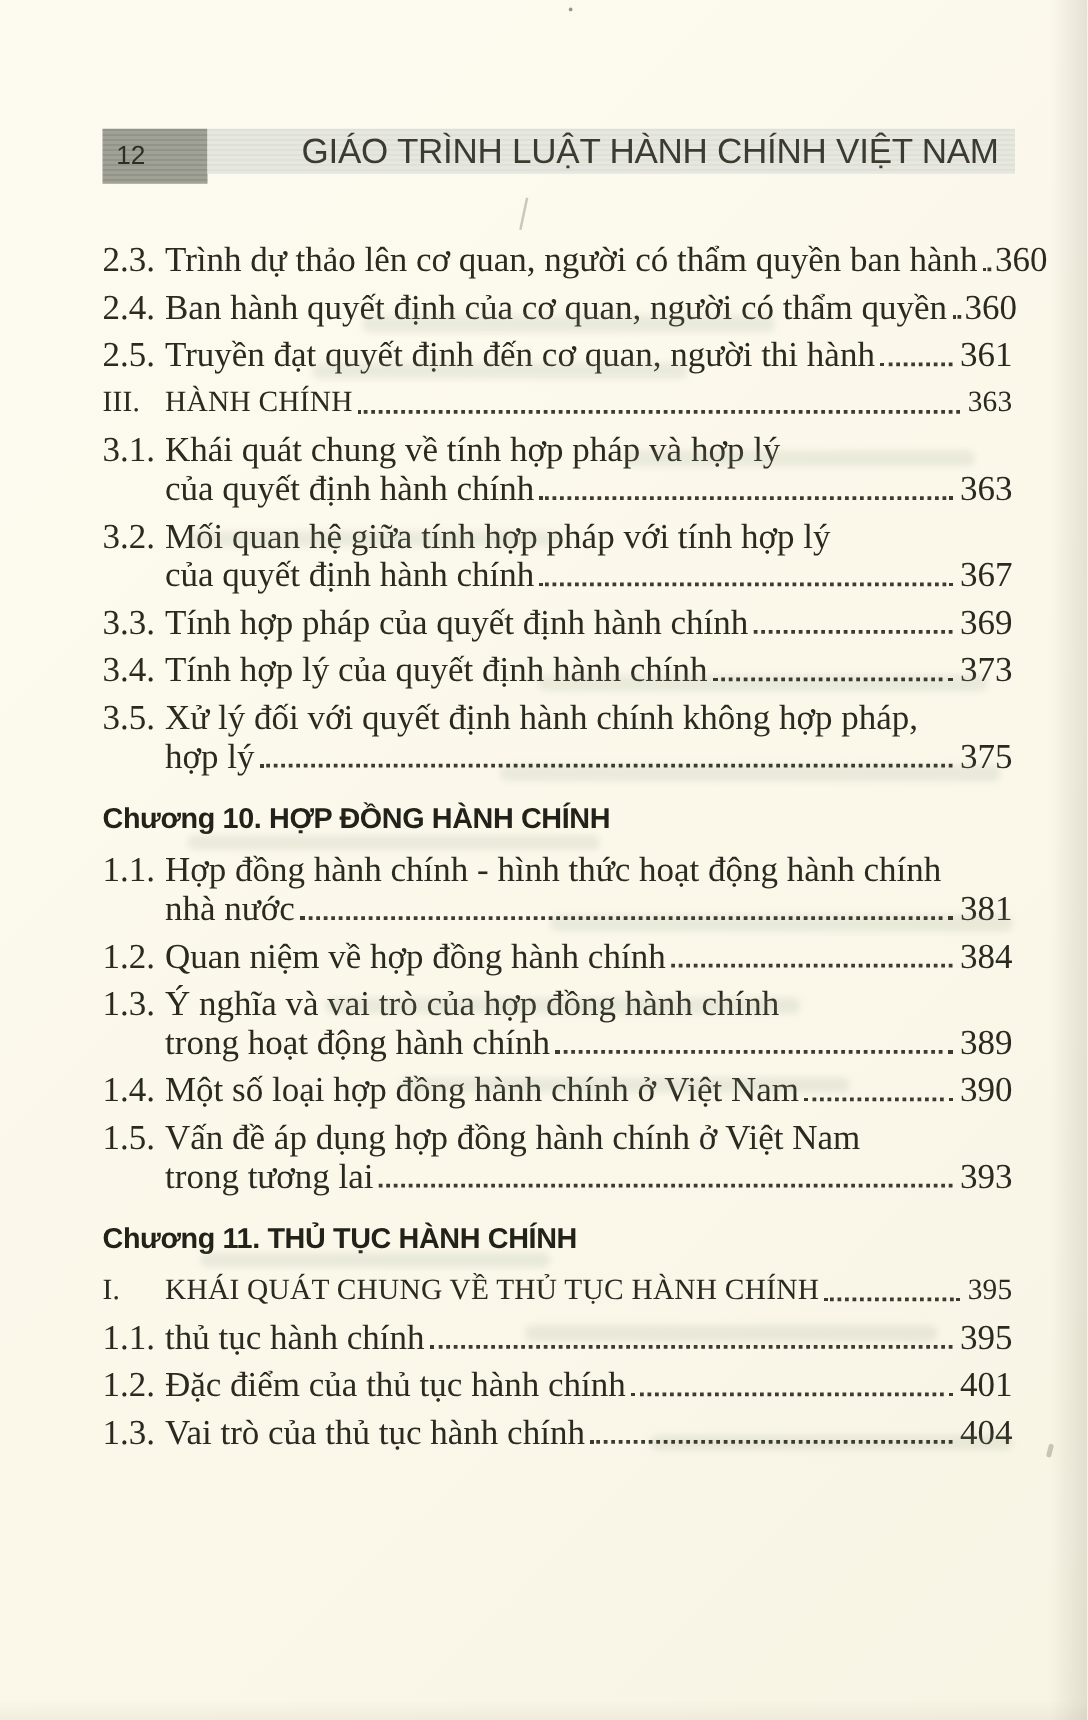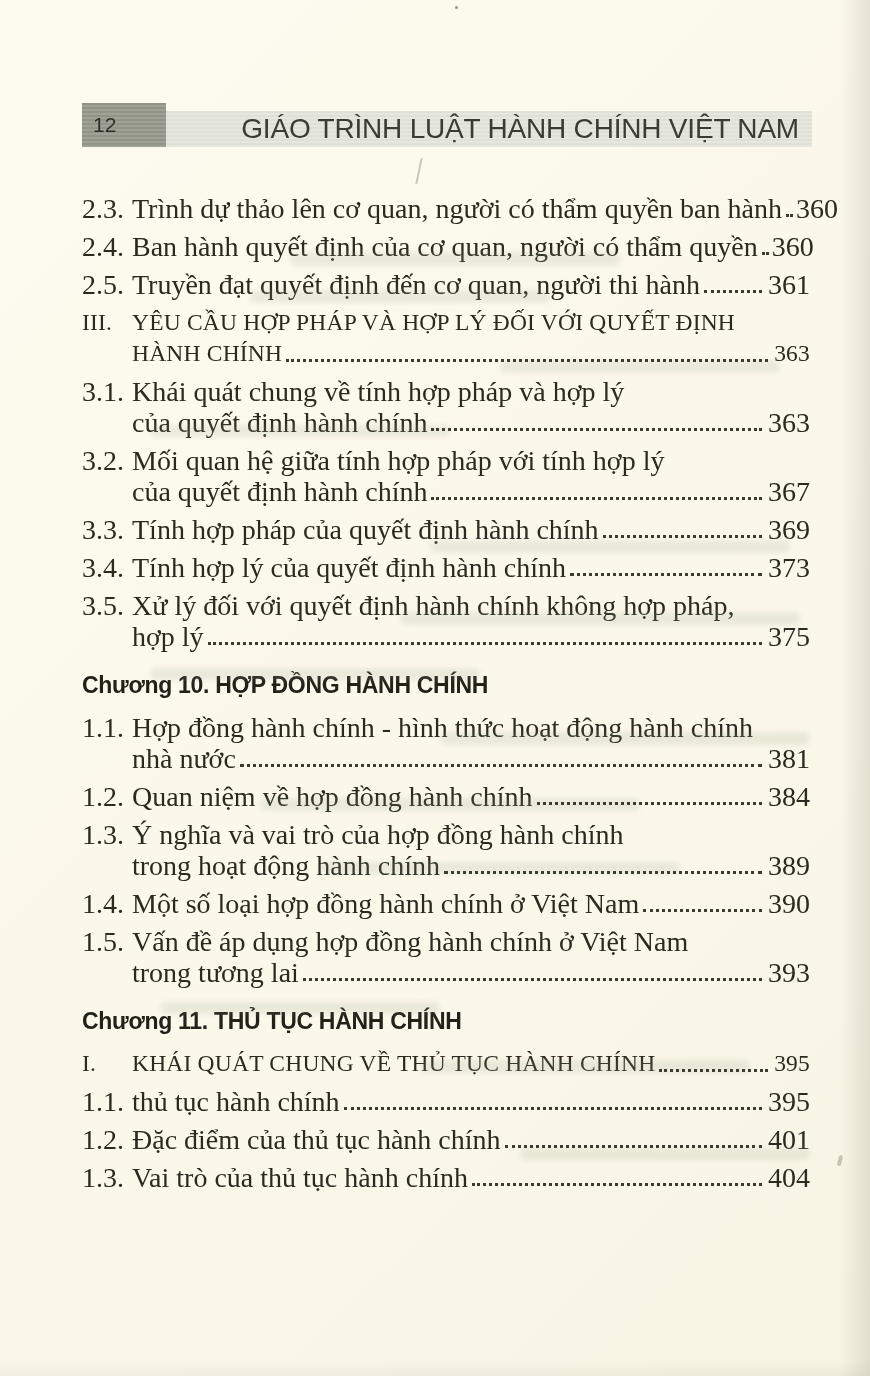--- a/index.html
+++ b/index.html
@@ -3,21 +3,21 @@
 <meta charset="utf-8">
 <style>
   html,body{margin:0;padding:0;}
   body{background:#fbf8ea; font-family:"Liberation Serif","DejaVu Serif",serif;}
   .page{
     position:relative; width:870px; height:1376px; overflow:hidden;
     background:linear-gradient(135deg,#fdfaf0 0%, #fbf8ea 55%, #f8f4e4 100%);
     color:#2b2a21;
   }
   
-  .page-header{display:flex; align-items:flex-end; height:44px; margin:103px 58px 0 82px;}
+  .page-header{display:flex; align-items:flex-start; height:44px; margin:103px 58px 0 82px;}
   .page-num-box{
     width:84px; height:44px; background:#9b9c90; color:#2e2e26;
     font-family:"Liberation Sans",sans-serif; font-size:21px; line-height:44px;
     padding-left:11px; box-sizing:border-box;
     background-image:repeating-linear-gradient(0deg, rgba(255,255,255,.06) 0 2px, rgba(0,0,0,.05) 2px 4px);
   }
   .header-title{
     flex:1; height:36px; line-height:36px; background:#e3e4da; color:#3b3b31;
     font-family:"Liberation Sans",sans-serif; font-size:28px; letter-spacing:-0.2px;
     text-align:right; padding-right:13px;
@@ -112,23 +112,20 @@
             <span class="txt">Truyền đạt quyết định đến cơ quan, người thi hành</span>
             <span class="leader"></span>
             <span class="pg">361</span>
           </span>
         </span>
       </div>
       <div class="entry section">
         <span class="num">III.</span>
         <span class="body">
           <span class="line">
-            <span class="txt">YÊU CẦU HỢP PHÁP VÀ HỢP LÝ ĐỐI VỚI QUYẾT ĐỊNH</span>
-          </span>
-          <span class="line">
             <span class="txt">HÀNH CHÍNH</span>
             <span class="leader"></span>
             <span class="pg">363</span>
           </span>
         </span>
       </div>
       <div class="entry">
         <span class="num">3.1.</span>
         <span class="body">
           <span class="line">

